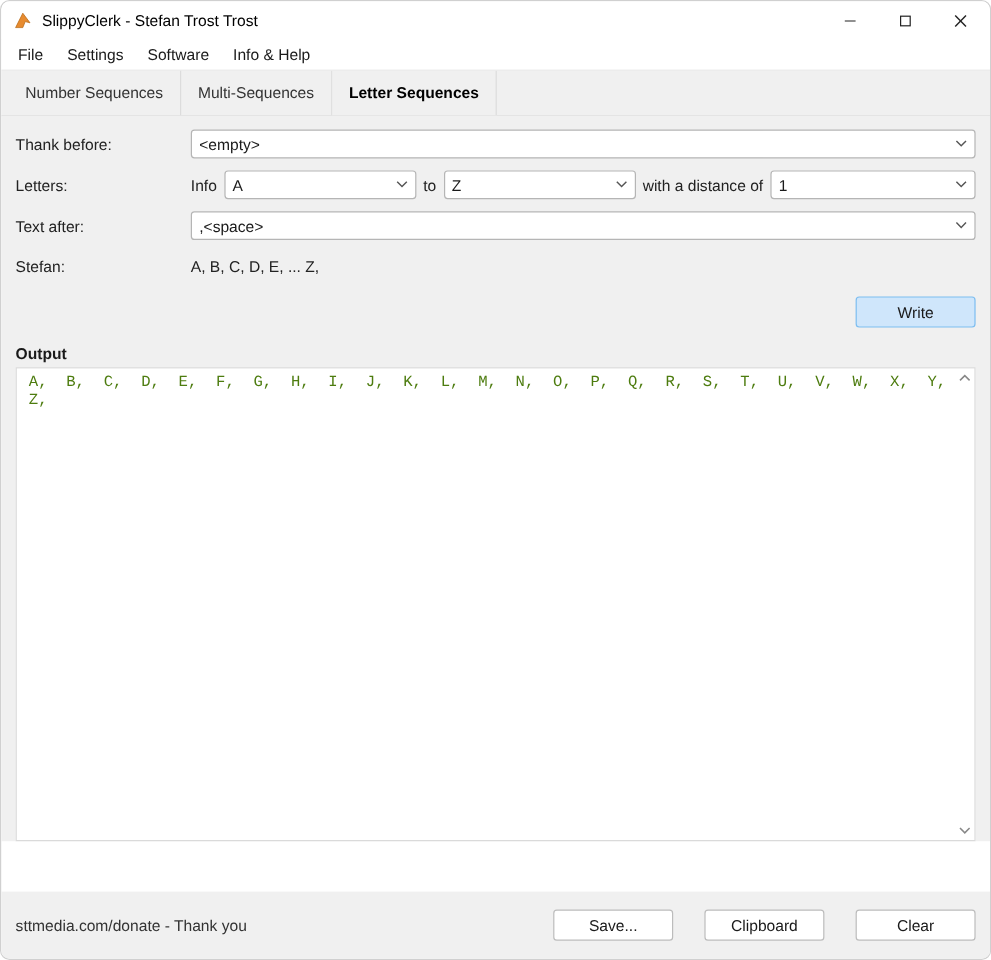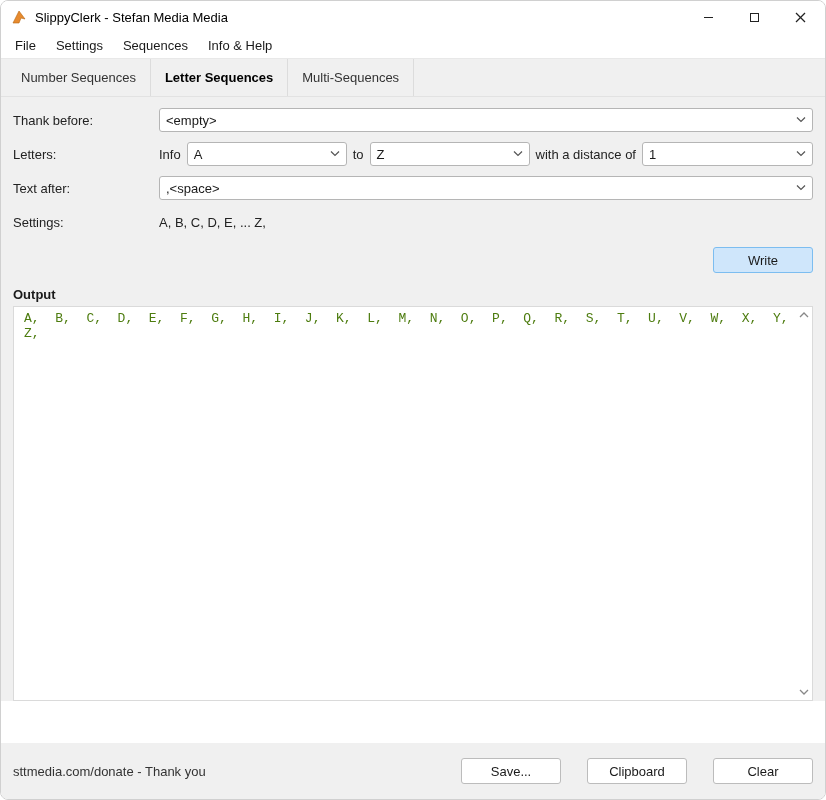--- a/index.html
+++ b/index.html
@@ -167,21 +167,21 @@
   </style>
 </head>
 <body>
 
 <div class="title-bar">
   <span class="app-icon">
     <svg viewBox="0 0 16 16">
         <path d="M2 14 L8 2 L14 10 L10 9 L8 14 Z" fill="#e78b2f" stroke="#b5640f" stroke-width="0.6"></path>
       </svg>
   </span>
-  <span class="title-text">SlippyClerk - Stefan Media Media</span>
+  <span class="title-text">SlippyClerk - Stefan Trost Trost</span>
   <span class="spacer"></span>
   <div class="win-btn">
     <svg viewBox="0 0 11 11">
         <line x1="1" y1="5.5" x2="10" y2="5.5" stroke="#222" stroke-width="1"></line>
       </svg>
   </div>
   <div class="win-btn">
     <svg viewBox="0 0 11 11">
         <rect x="1.5" y="1.5" width="8" height="8" fill="none" stroke="#222" stroke-width="1"></rect>
       </svg>
@@ -190,28 +190,28 @@
     <svg viewBox="0 0 11 11">
         <line x1="1" y1="1" x2="10" y2="10" stroke="#222" stroke-width="1.2"></line>
         <line x1="10" y1="1" x2="1" y2="10" stroke="#222" stroke-width="1.2"></line>
       </svg>
   </div>
 </div>
 
 <div class="menu-bar">
   <div class="menu-item">File</div>
   <div class="menu-item">Settings</div>
-  <div class="menu-item">Sequences</div>
+  <div class="menu-item">Software</div>
   <div class="menu-item">Info &amp; Help</div>
 </div>
 
 <div class="tab-bar">
   <div class="tab">Number Sequences</div>
+  <div class="tab">Multi-Sequences</div>
   <div class="tab active">Letter Sequences</div>
-  <div class="tab">Multi-Sequences</div>
 </div>
 
 <div class="content">
 
   <div class="row">
     <div class="row-label">Thank before:</div>
     <div class="combo flex">
       <span>&lt;empty&gt;</span>
       <span class="chev"><svg viewBox="0 0 10 10">
             <path d="M1 3 L5 7 L9 3" fill="none" stroke="#555" stroke-width="1.2"></path>
@@ -249,21 +249,21 @@
     <div class="row-label">Text after:</div>
     <div class="combo flex">
       <span>,&lt;space&gt;</span>
       <span class="chev"><svg viewBox="0 0 10 10">
             <path d="M1 3 L5 7 L9 3" fill="none" stroke="#555" stroke-width="1.2"></path>
           </svg></span>
     </div>
   </div>
 
   <div class="row">
-    <div class="row-label">Settings:</div>
+    <div class="row-label">Stefan:</div>
     <span class="preview-text">A, B, C, D, E, ... Z,</span>
   </div>
 
   <div class="write-row">
     <div class="btn primary">Write</div>
   </div>
 
   <div class="section-label">Output</div>
   <div class="output-wrap">
     <div class="output">A,  B,  C,  D,  E,  F,  G,  H,  I,  J,  K,  L,  M,  N,  O,  P,  Q,  R,  S,  T,  U,  V,  W,  X,  Y,  Z,  </div>

